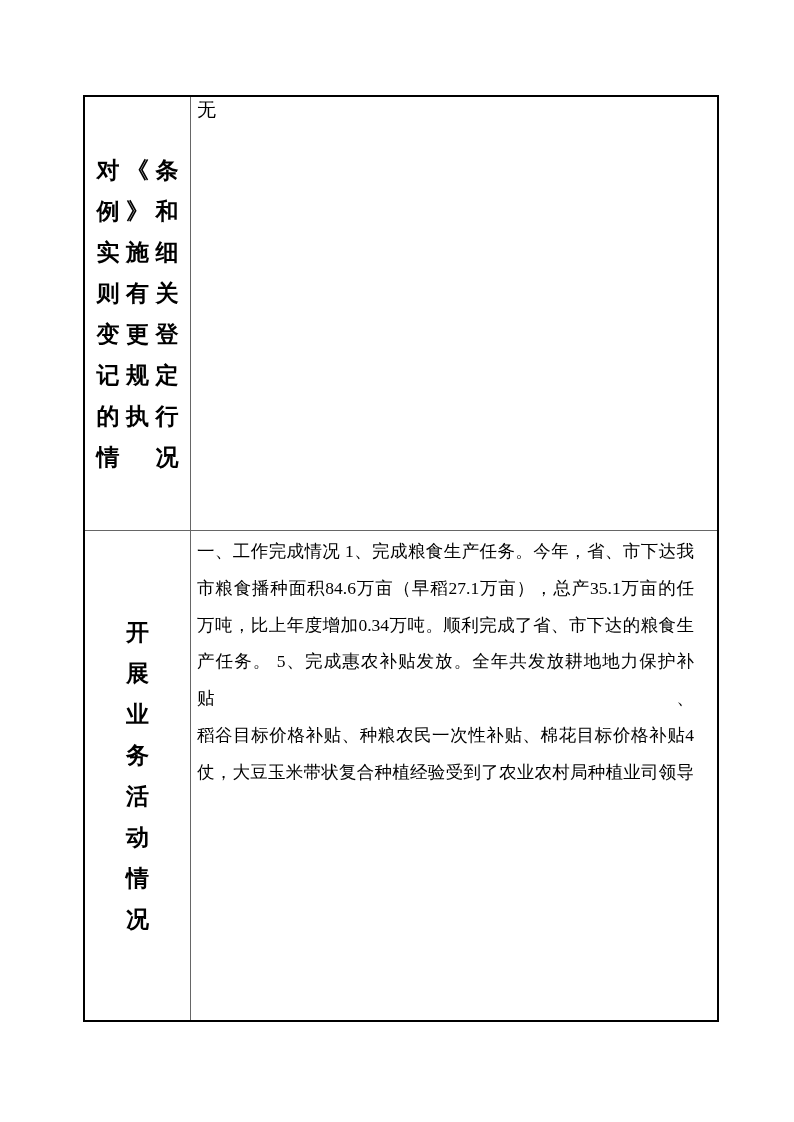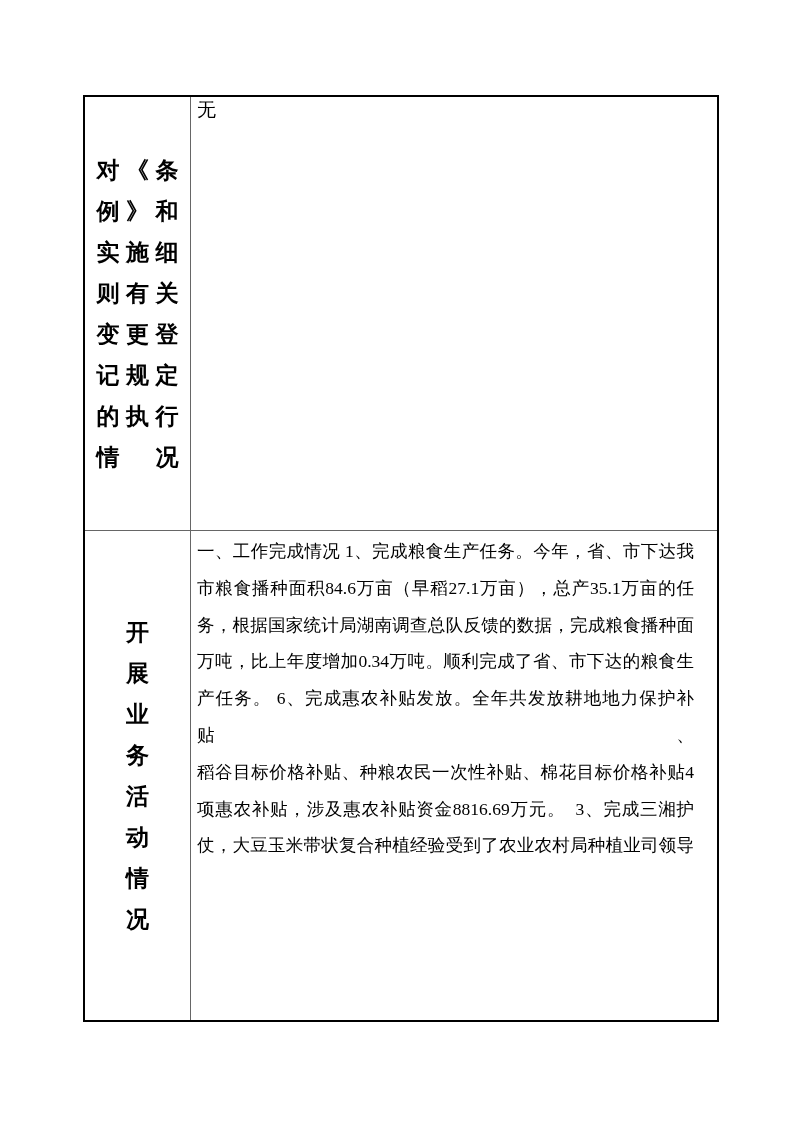--- a/index.html
+++ b/index.html
@@ -121,22 +121,20 @@
       <div class="vchar">业</div>
       <div class="vchar">务</div>
       <div class="vchar">活</div>
       <div class="vchar">动</div>
       <div class="vchar">情</div>
       <div class="vchar">况</div>
     </div>
     <div class="cell r2-content">
       <div class="para-line">一、工作完成情况 1、完成粮食生产任务。今年，省、市下达我</div>
       <div class="para-line">市粮食播种面积84.6万亩（早稻27.1万亩），总产35.1万亩的任</div>
-      <div class="para-line">务，根据国家统计局湖南调查总队反馈的数据，完成粮食播种面</div>
       <div class="para-line">万吨，比上年度增加0.34万吨。顺利完成了省、市下达的粮食生</div>
-      <div class="para-line">产任务。 6、完成惠农补贴发放。全年共发放耕地地力保护补贴、</div>
+      <div class="para-line">产任务。 5、完成惠农补贴发放。全年共发放耕地地力保护补贴、</div>
       <div class="para-line">稻谷目标价格补贴、种粮农民一次性补贴、棉花目标价格补贴4</div>
-      <div class="para-line">项惠农补贴，涉及惠农补贴资金8816.69万元。  3、完成三湘护</div>
       <div class="para-line">仗，大豆玉米带状复合种植经验受到了农业农村局种植业司领导</div>
     </div>
 
   </div>
 </div>
 
 </body></html>

